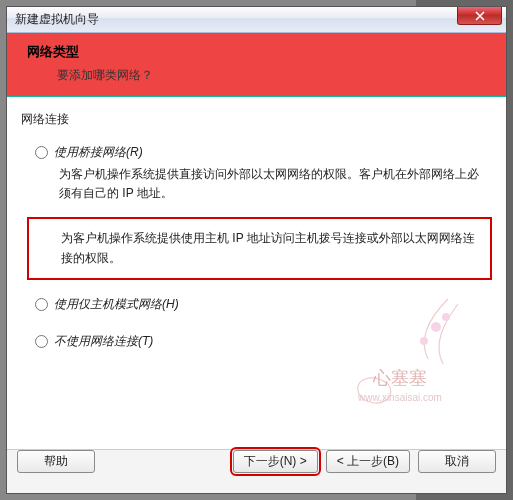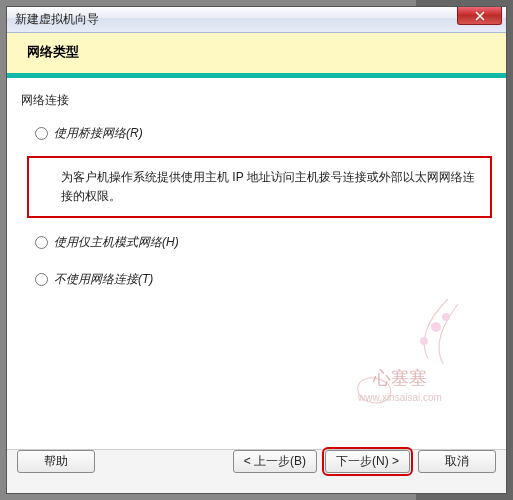--- a/index.html
+++ b/index.html
@@ -3,21 +3,21 @@
 <meta charset="utf-8">
 <style>
   * { box-sizing: border-box; font-family: "Microsoft YaHei", "SimSun", Tahoma, sans-serif; }
   html, body { margin:0; padding:0; background:#666; }
   .outer { width:416px; height:500px; background:#888; padding:6px; position:relative; }
   .window { width:501px; height:488px; background:#fff; border:1px solid #555; position:relative; display:flex; flex-direction:column; }
   .titlebar { height:26px; background:linear-gradient(#fdfdfe,#e8ecf4 45%,#d9e0ee 46%,#e6ecf7); border-bottom:1px solid #a9b8d4; display:flex; align-items:center; position:relative; }
   .titlebar .title { font-size:12px; color:#222; padding-left:8px; }
   .close-btn { position:absolute; right:4px; top:0; width:45px; height:18px; background:linear-gradient(#e67,#c9302c 45%,#b52b27 46%,#d9534f); border:1px solid #8b1a1a; border-top:none; border-radius:0 0 3px 3px; color:#fff; display:flex; align-items:center; justify-content:center; }
   .close-btn svg { width:10px; height:10px; }
-  .header { padding:10px 20px 12px 20px; border-bottom:5px solid #14b8a6; background:#fef9c3; }
+  .header { padding:10px 20px 12px 20px; border-bottom:1px solid #14b8a6; background:#ef4444; }
   .header .h1 { font-size:13px; font-weight:bold; color:#000; }
   .header .h2 { font-size:12px; color:#333; margin:6px 0 0 30px; }
   .body { flex:1; padding:14px 14px 0 14px; font-size:12px; color:#222; position:relative; }
   .section-label { font-size:12px; margin-bottom:10px; }
   .radio-group { margin:0 0 0 6px; }
   .radio-item { padding:6px 8px 10px 8px; margin-bottom:4px; }
   .radio-item.highlight { border:2px solid #d30000; margin-bottom:10px; }
   .radio-row { display:flex; align-items:center; gap:6px; }
   .radio-row input { margin:0; }
   .radio-label { font-size:12px;font-style:italic; }
@@ -39,32 +39,34 @@
       <span class="title">新建虚拟机向导</span>
       <div class="close-btn">
         <svg viewBox="0 0 10 10">
             <path d="M1 1 L9 9 M9 1 L1 9" stroke="#fff" stroke-width="1.6"></path>
           </svg>
       </div>
     </div>
 
     <div class="header">
       <div class="h1">网络类型</div>
+      <div class="h2">要添加哪类网络？</div>
     </div>
 
     <div class="body">
       <div class="section-label">网络连接</div>
 
       <div class="radio-group">
 
         <div class="radio-item">
           <label class="radio-row">
             <input type="radio" name="net" style="">
             <span class="radio-label">使用桥接网络(R)</span>
           </label>
+          <div class="radio-desc">为客户机操作系统提供直接访问外部以太网网络的权限。客户机在外部网络上必须有自己的 IP 地址。</div>
         </div>
 
         <div class="radio-item highlight">
           <div class="radio-desc">为客户机操作系统提供使用主机 IP 地址访问主机拨号连接或外部以太网网络连接的权限。</div>
         </div>
 
         <div class="radio-item">
           <label class="radio-row">
             <input type="radio" name="net" style="">
             <span class="radio-label">使用仅主机模式网络(H)</span>
@@ -92,19 +94,19 @@
           </g>
           <text x="45" y="95" font-size="18" fill="#c77" font-family="KaiTi,serif">心塞塞</text>
           <text x="30" y="112" font-size="10" fill="#c99">www.xinsaisai.com</text>
         </svg>
       </div>
     </div>
 
     <div class="footer">
       <button class="btn">帮助</button>
       <div class="spacer"></div>
+      <button class="btn highlight-next">下一步(N) &gt;</button>
       <button class="btn">&lt; 上一步(B)</button>
-      <button class="btn highlight-next">下一步(N) &gt;</button>
       <button class="btn">取消</button>
     </div>
 
   </div>
 </div>
 
 </body></html>

